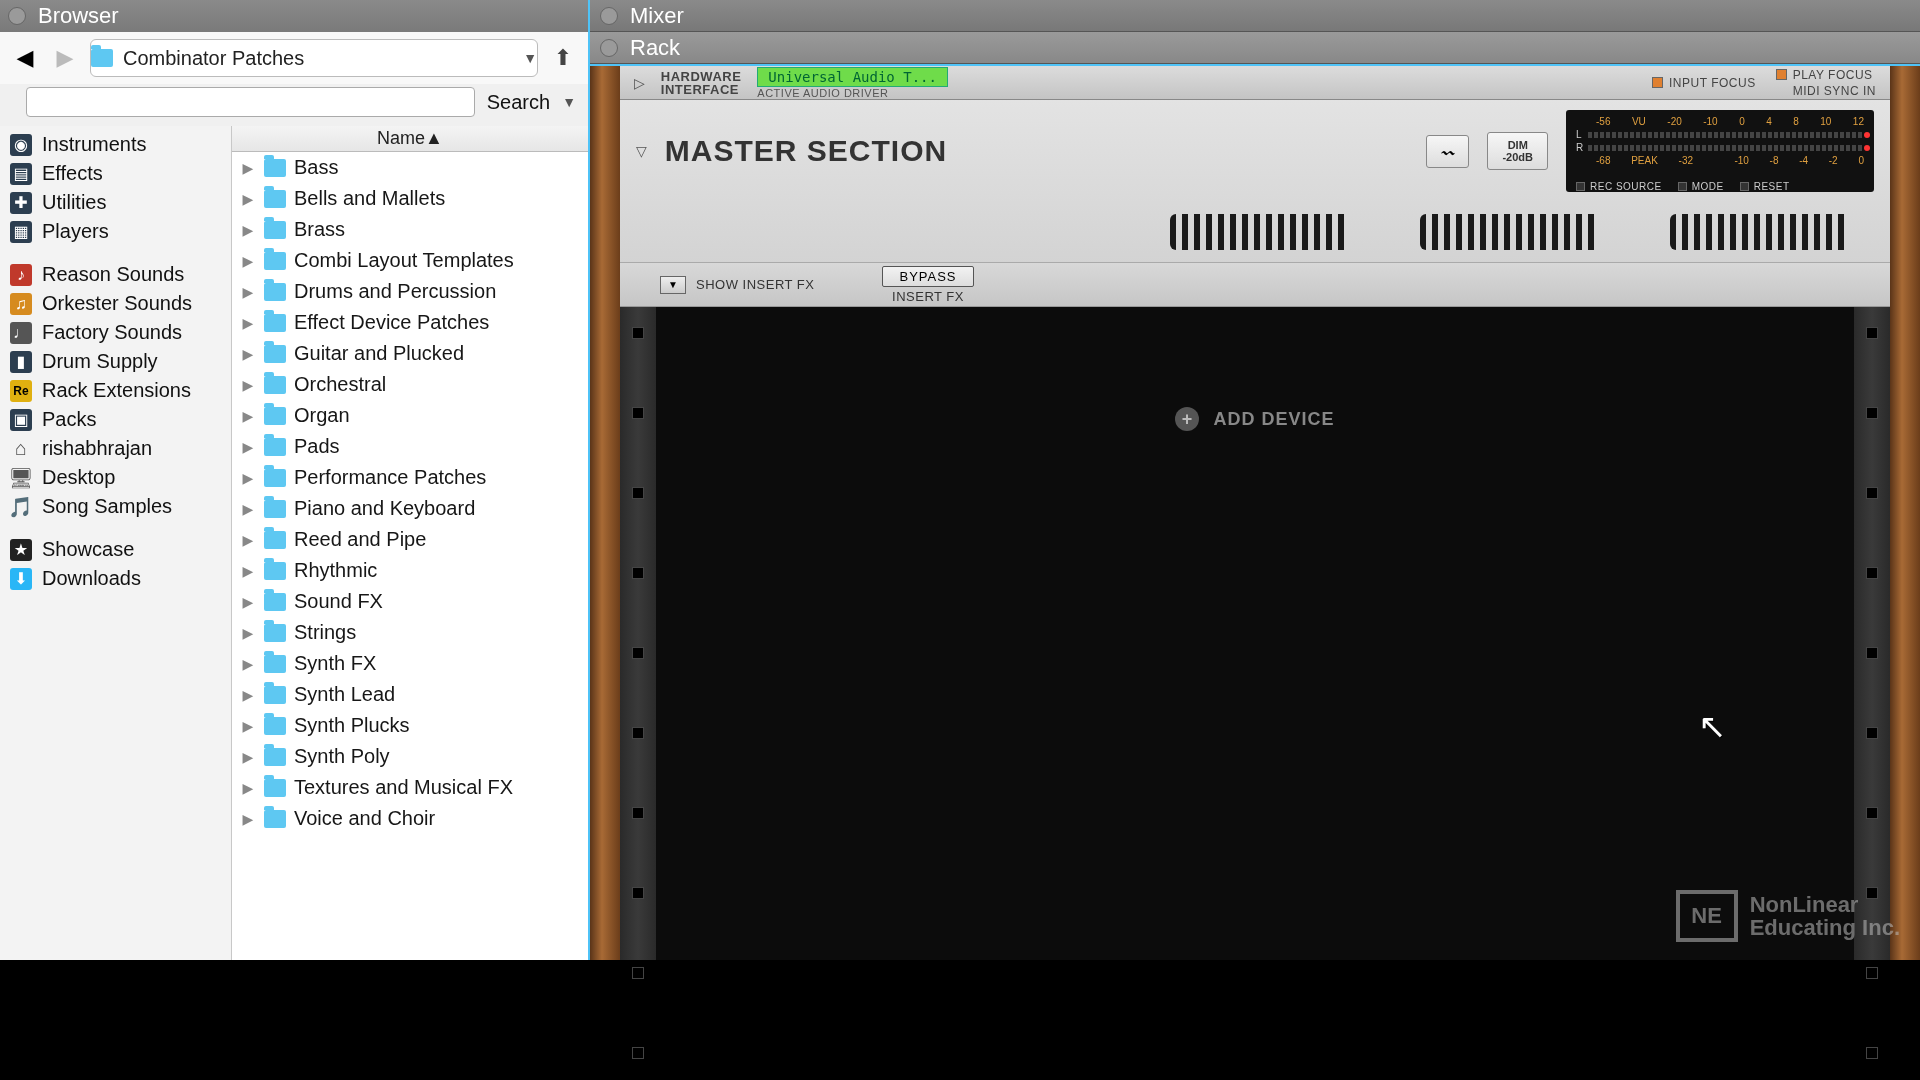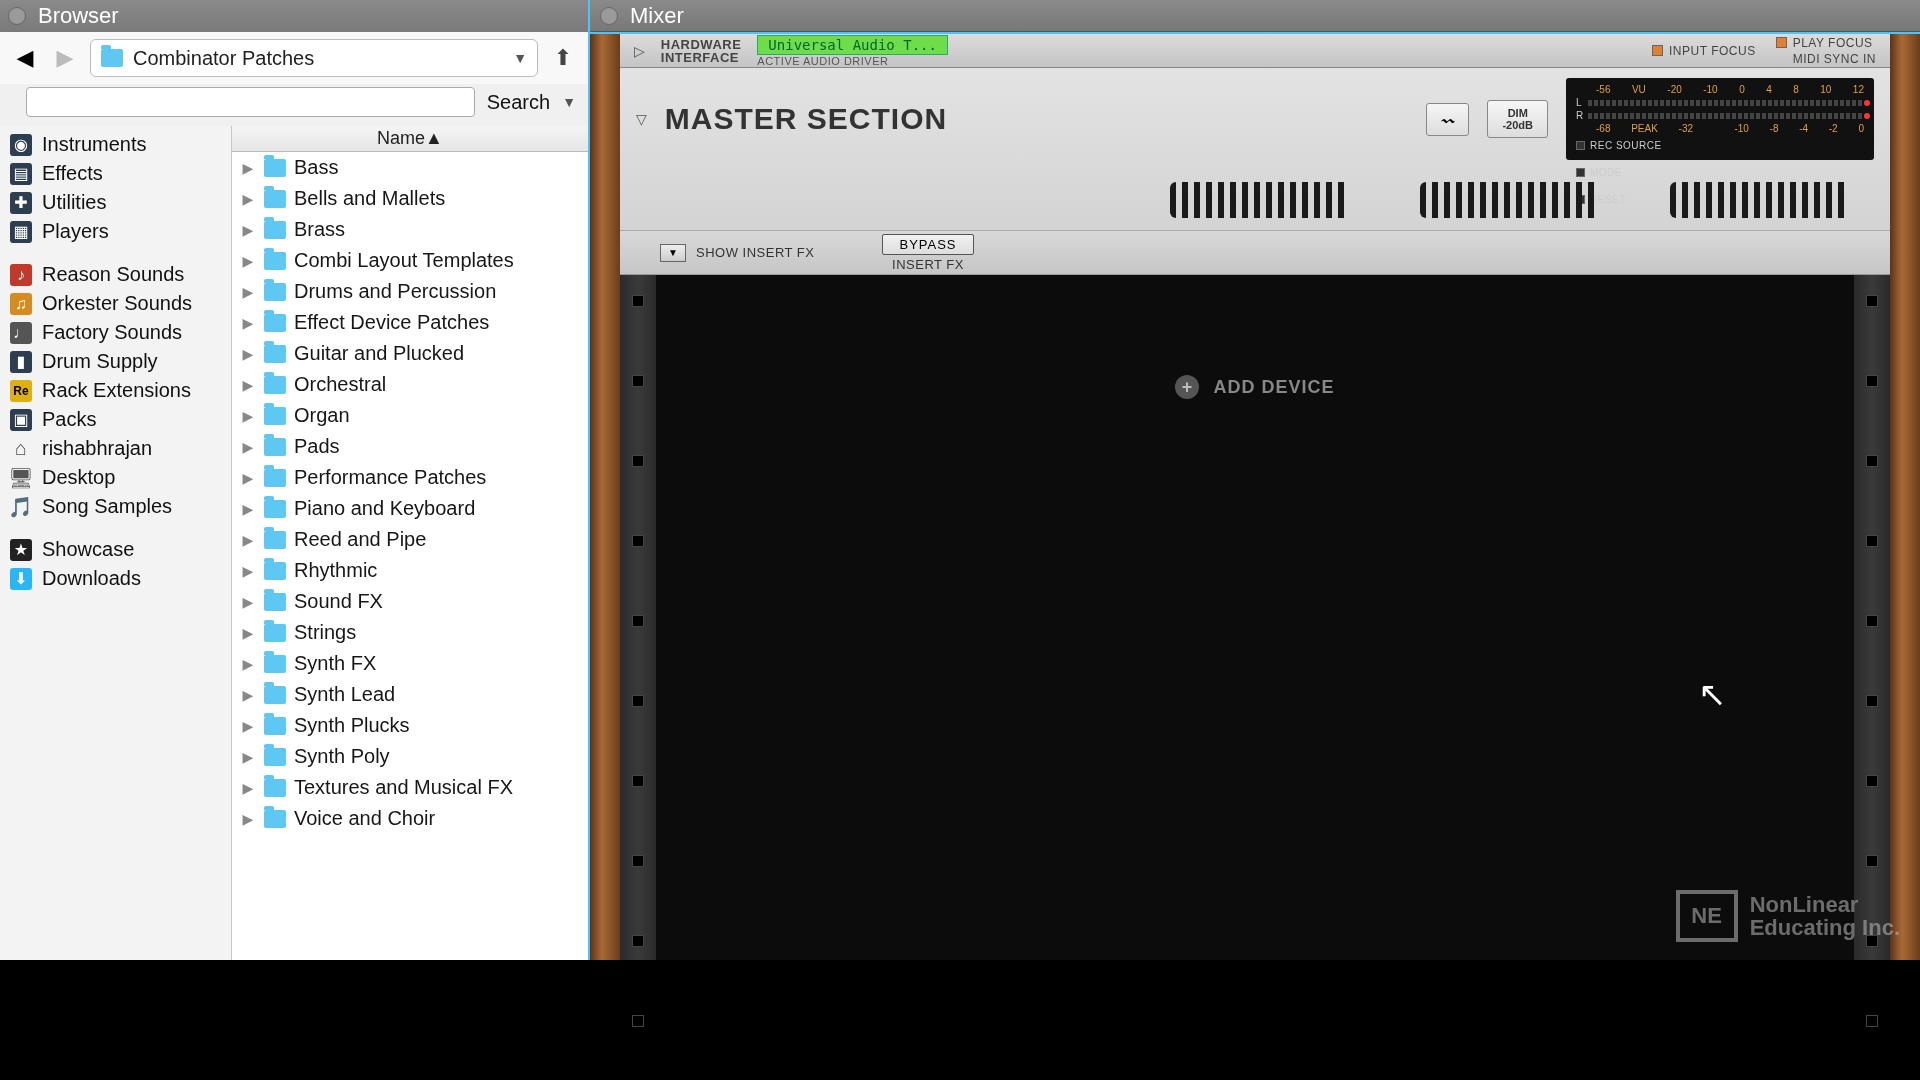--- a/index.html
+++ b/index.html
@@ -8,21 +8,21 @@
 .app { display: flex; width: 1920px; height: 960px; }
 
 
 .browser-panel { width: 590px; height: 100%; background: #f0f0f0; display: flex; flex-direction: column; border-right: 2px solid #4fc3f7; }
 .browser-header { height: 32px; background: linear-gradient(#8a8a8a,#7a7a7a); display: flex; align-items: center; padding: 0 8px; gap: 12px; }
 .window-dot { width: 18px; height: 18px; border-radius: 50%; background: #9a9a9a; border: 1px solid #666; }
 .browser-title { color: #fff; font-size: 22px; font-weight: 500; }
 .browser-pathbar { height: 52px; display: flex; align-items: center; padding: 0 10px; gap: 10px; background: #f8f8f8; }
 .nav-btn { width: 30px; height: 30px; display: flex; align-items: center; justify-content: center; }
 .nav-arrow { font-size: 22px; }
-.path-box { flex: 1; height: 38px; border: 1px solid #bbb; border-radius: 6px; background: #fff; display: flex; align-items: center; padding: 0 10px; gap: 10px; }
+.path-box { flex: 1; height: 38px; border: 1px solid #bbb; border-radius: 6px; background: #fff; display: flex; align-items: center; padding: 0 0; gap: 10px; }
 .folder-glyph { width: 22px; height: 18px; background: #5ec8f2; border-radius: 2px; position: relative; }
 .folder-glyph:before { content: ""; position: absolute; top: -4px; left: 0; width: 10px; height: 4px; background: #5ec8f2; border-radius: 2px 2px 0 0; }
 .path-text { font-size: 20px; color: #222; }
 .dropdown-arrow { color: #555; font-size: 14px; }
 .up-btn { font-size: 22px; color: #444; }
 .searchbar { height: 42px; display: flex; align-items: center; padding: 0 12px 6px 26px; gap: 12px; }
 .search-input { flex: 1; height: 30px; border: 1px solid #aaa; border-radius: 4px; background: #fff; padding: 0 8px; font-size: 16px; }
 .search-label { font-size: 20px; color: #111; }
 
 .browser-body { flex: 1; display: flex; overflow: hidden; }
@@ -76,21 +76,21 @@
 .ms-title { font-size: 30px; font-weight: 800; color: #333; letter-spacing: 1px; font-family: "Arial Black", Arial; }
 .ms-spacer { flex: 1; }
 .ms-btn { padding: 6px 14px; border: 1px solid #888; background: linear-gradient(#f6f6f6,#ddd); font-size: 13px; border-radius: 3px; }
 .ms-dim { font-size: 11px; line-height: 1.1; text-align: center; font-weight: 700; color:#333; }
 .meter-box { width: 308px; height: 82px; background: #111; border-radius: 3px; padding: 6px 10px; display: flex; flex-direction: column; gap: 2px; }
 .meter-scale { display: flex; justify-content: space-between; font-size: 10px; color: #e0a040; font-family: monospace; margin-left: 20px; }
 .meter-row { display: flex; align-items: center; gap: 4px; }
 .meter-lr { font-size: 10px; color: #ccc; width: 8px; }
 .meter-bar { flex: 1; height: 6px; background: repeating-linear-gradient(90deg,#444 0 4px,#111 4px 6px); position: relative; }
 .meter-led { position: absolute; right: -6px; width: 6px; height: 6px; border-radius: 50%; background: #f33; top: 0; }
-.meter-opts { display: flex; gap: 16px; margin-top: 4px; flex-direction: column; }
+.meter-opts { display: flex; gap: 16px; margin-top: 13px; }
 .meter-opt { display: flex; align-items: center; gap: 5px; font-size: 10px; color: #ccc; letter-spacing: .5px; }
 .mchk { width: 9px; height: 9px; background: #333; border: 1px solid #666; }
 
 .vent-row { display: flex; justify-content: flex-end; gap: 70px; padding: 12px 40px; }
 .vent { width: 180px; height: 36px; background: repeating-linear-gradient(90deg,#1a1a1a 0 6px, transparent 6px 12px); border-radius: 6px; }
 
 .fx-row { height: 44px; background: linear-gradient(#d8d8d8,#c6c6c6); display: flex; align-items: center; padding: 0 40px; gap: 28px; border-top: 1px solid #aaa; }
 .show-fx-btn { width: 26px; height: 18px; border: 1px solid #666; background: linear-gradient(#eee,#ccc); display: flex; align-items: center; justify-content: center; font-size: 10px; }
 .fx-label { font-size: 13px; color: #333; letter-spacing: .5px; }
 .bypass-btn { padding: 2px 16px; border: 1px solid #555; background: linear-gradient(#f2f2f2,#ddd); font-size: 13px; letter-spacing: 1px; border-radius: 2px; }
@@ -323,20 +323,24 @@
             </div>
           </div>
       </div>
     </div>
   </div>
 
   <div class="right-panel">
     <div class="tab">
       <div class="window-dot"></div>
       <span class="tab-title">Mixer</span>
+    </div>
+    <div class="tab active">
+      <div class="window-dot"></div>
+      <span class="tab-title">Rack</span>
     </div>
 
     <div class="rack-frame">
       <div class="wood-rail"></div>
       <div class="inner-rack">
 
         <div class="hw-interface">
           <div class="hw-left">
             <span class="hw-play">▷</span>
             <div>

